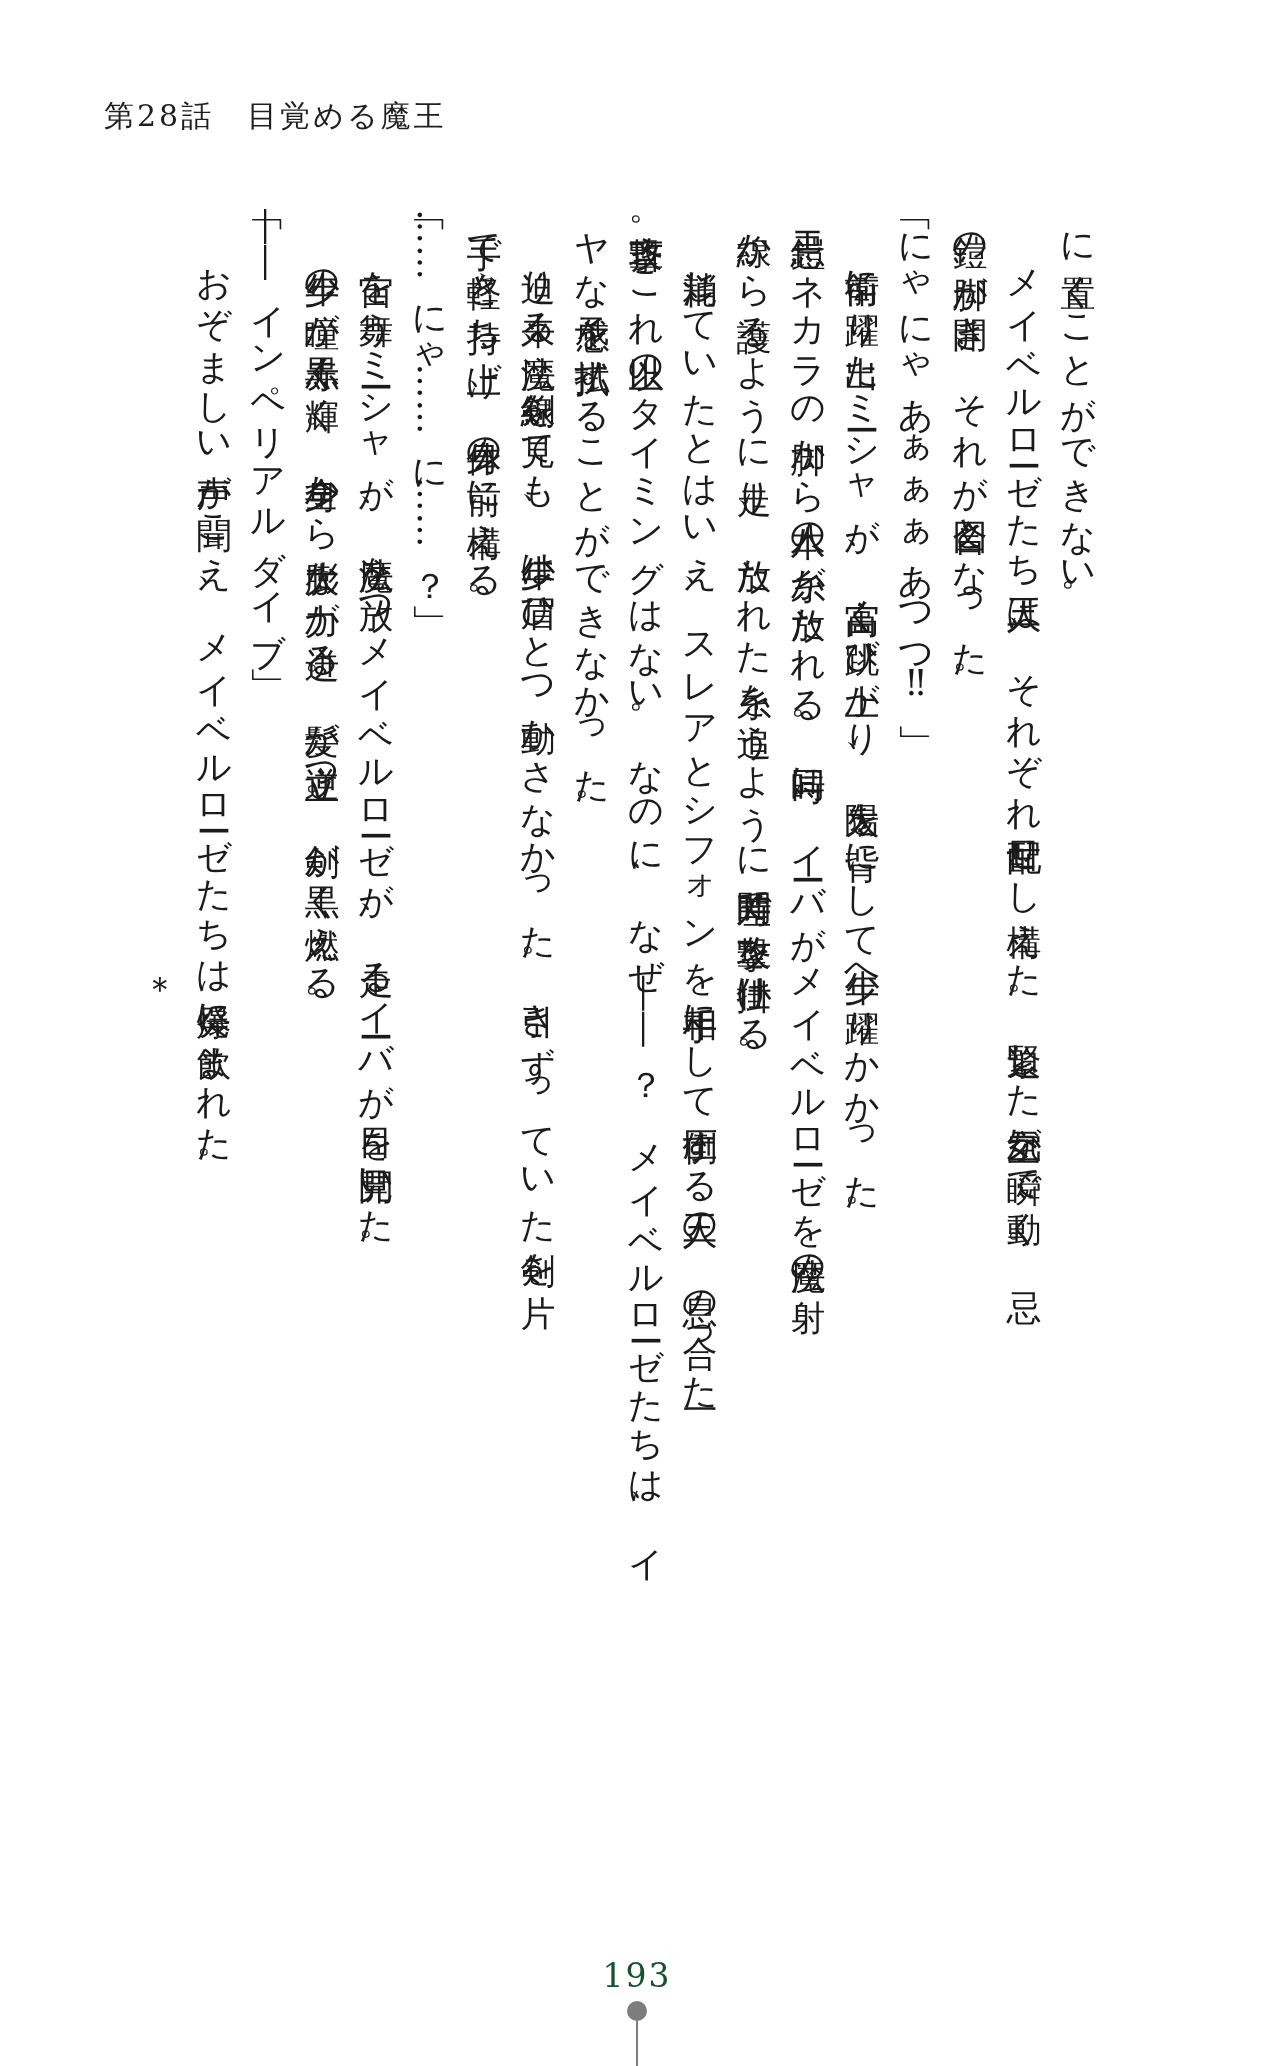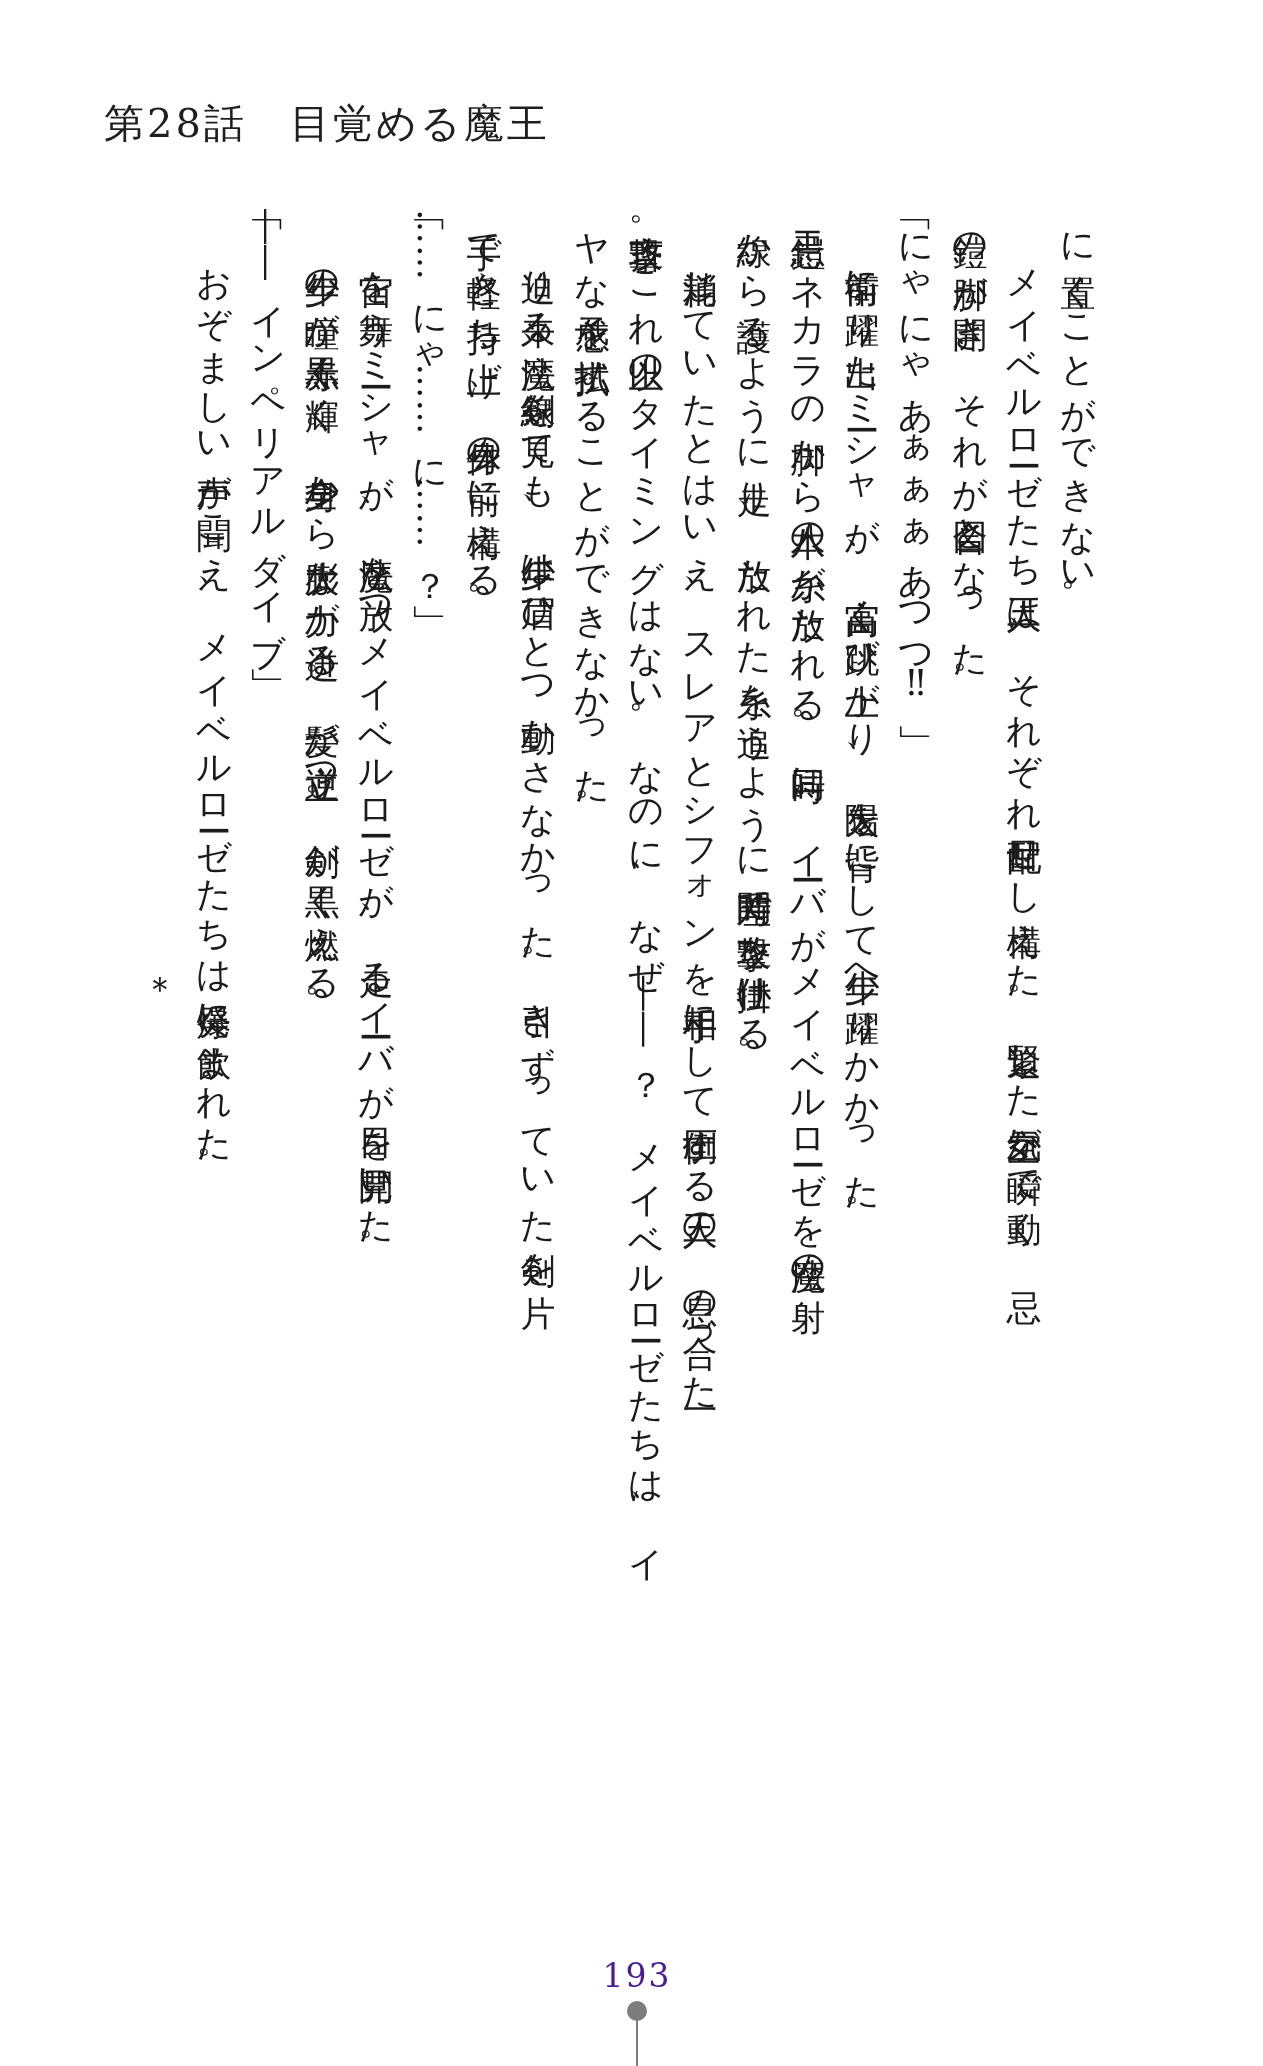--- a/index.html
+++ b/index.html
@@ -7,21 +7,21 @@
     position:relative;
     width:1263px;height:2066px;
     background:#ffffff;
     margin:0 auto;
     font-family:"DejaVu Serif","Liberation Serif",serif;
     overflow:hidden;
   }
   .chapter-header{
     position:absolute;
     top:96px;left:104px;
-    font-size:40px;
+    font-size:30px;
     color:#1f1f1f;
     letter-spacing:3px;
     white-space:pre;
   }
   .text-block{
     position:absolute;
     top:208px;right:158px;
     height:1452px;
     writing-mode:vertical-rl;
     text-orientation:mixed;
@@ -38,21 +38,21 @@
     white-space:pre;
   }
   .text-block p.ind{ text-indent:36px; }
   .text-block p.scene-break{ text-indent:745px; }
   .page-number{
     position:absolute;
     top:1956px;left:587px;
     width:100px;
     text-align:center;
     font-size:33px;
-    color:#4c1d95;
+    color:#14532d;
     letter-spacing:2px;
   }
   .ornament-dot{
     position:absolute;
     top:2001px;left:627px;
     width:20px;height:20px;
     border-radius:50%;
   }
   .ornament-line{
     position:absolute;

